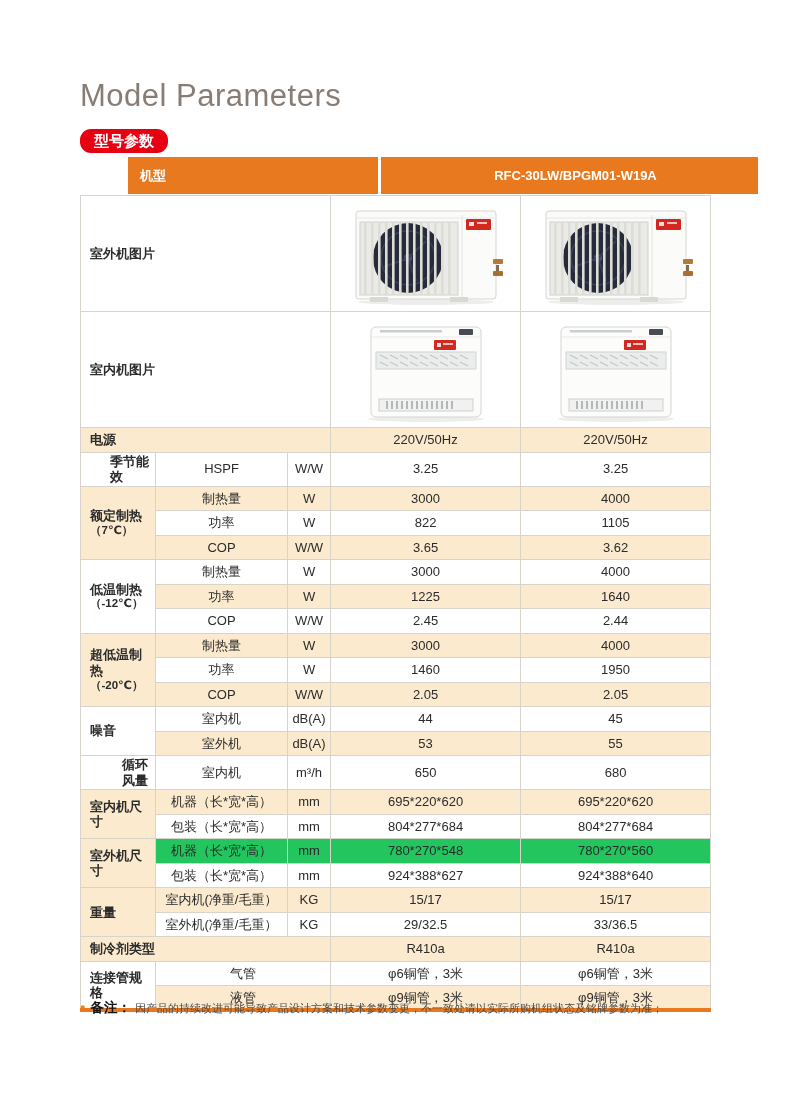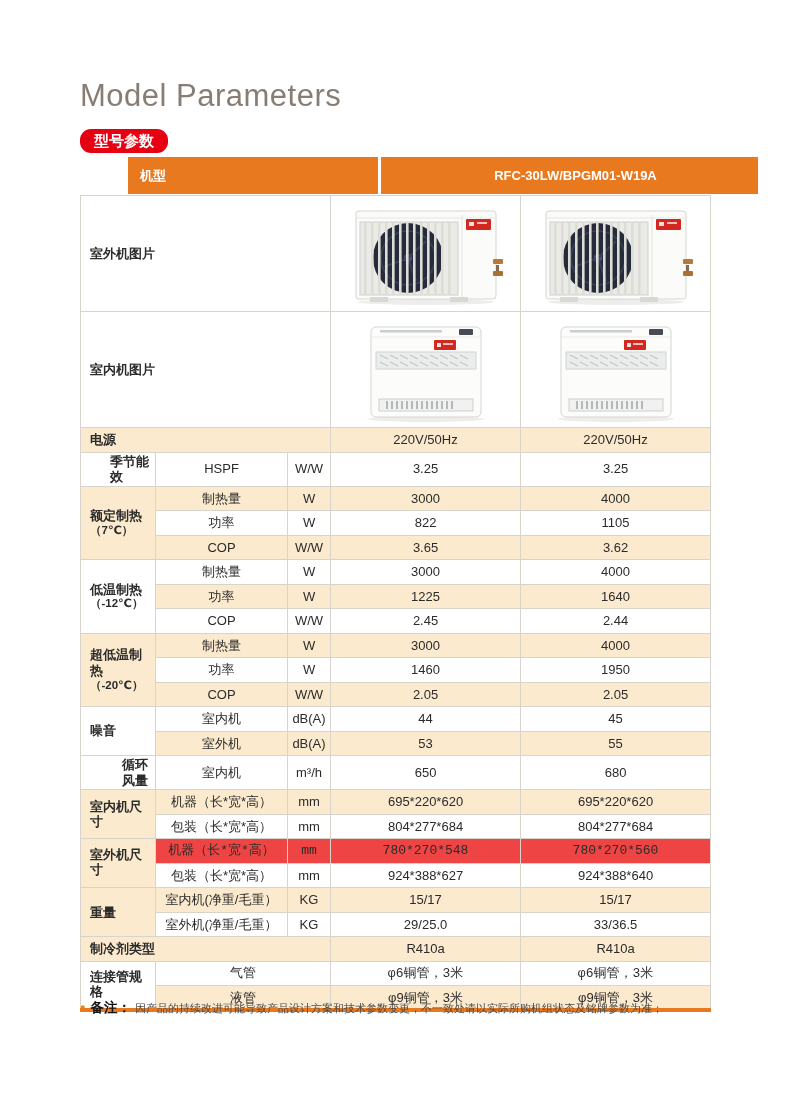--- a/index.html
+++ b/index.html
@@ -321,21 +321,21 @@
           <td class="cell unit">mm</td>
           <td class="cell val">695*220*620</td>
           <td class="cell val">695*220*620</td>
         </tr>
         <tr class="spec-row" style="background: rgb(255, 255, 255);">
           <td class="cell sub">包装（长*宽*高）</td>
           <td class="cell unit">mm</td>
           <td class="cell val">804*277*684</td>
           <td class="cell val">804*277*684</td>
         </tr>
-        <tr class="spec-row" style="background: #ef4444; font-family: Liberation Mono, monospace;">
+        <tr class="spec-row" style="background: #22c55e;">
           <td class="cell glabel" rowspan="2" style="background: rgb(251, 234, 205);"><span>室外机尺寸</span></td>
           <td class="cell sub">机器（长*宽*高）</td>
           <td class="cell unit">mm</td>
           <td class="cell val">780*270*548</td>
           <td class="cell val">780*270*560</td>
         </tr>
         <tr class="spec-row" style="background: rgb(255, 255, 255);">
           <td class="cell sub">包装（长*宽*高）</td>
           <td class="cell unit">mm</td>
           <td class="cell val">924*388*627</td>
@@ -344,29 +344,29 @@
         <tr class="spec-row" style="background: rgb(251, 234, 205);">
           <td class="cell glabel" rowspan="2" style="background: rgb(251, 234, 205);"><span>重量</span></td>
           <td class="cell sub">室内机(净重/毛重）</td>
           <td class="cell unit">KG</td>
           <td class="cell val">15/17</td>
           <td class="cell val">15/17</td>
         </tr>
         <tr class="spec-row" style="background: rgb(255, 255, 255);">
           <td class="cell sub">室外机(净重/毛重）</td>
           <td class="cell unit">KG</td>
-          <td class="cell val">29/25.0</td>
+          <td class="cell val">29/32.5</td>
           <td class="cell val">33/36.5</td>
         </tr>
         <tr class="spec-row" style="background: rgb(251, 234, 205);">
           <td class="cell glabel" colspan="3" style="background: rgb(251, 234, 205);"><span>制冷剂类型</span></td>
           <td class="cell val">R410a</td>
           <td class="cell val">R410a</td>
         </tr>
-        <tr class="spec-row" style="background: rgb(255, 255, 255); font-family: Liberation Mono, monospace;">
+        <tr class="spec-row" style="background: rgb(255, 255, 255);">
           <td class="cell glabel" rowspan="2" style="background: rgb(255, 255, 255);"><span>连接管规格</span></td>
           <td class="cell sub" colspan="2">气管</td>
           <td class="cell val">φ6铜管，3米</td>
           <td class="cell val">φ6铜管，3米</td>
         </tr>
         <tr class="spec-row" style="background: rgb(251, 234, 205); margin-top: 15px;">
           <td class="cell sub" colspan="2">液管</td>
           <td class="cell val">φ9铜管，3米</td>
           <td class="cell val">φ9铜管，3米</td>
         </tr>

